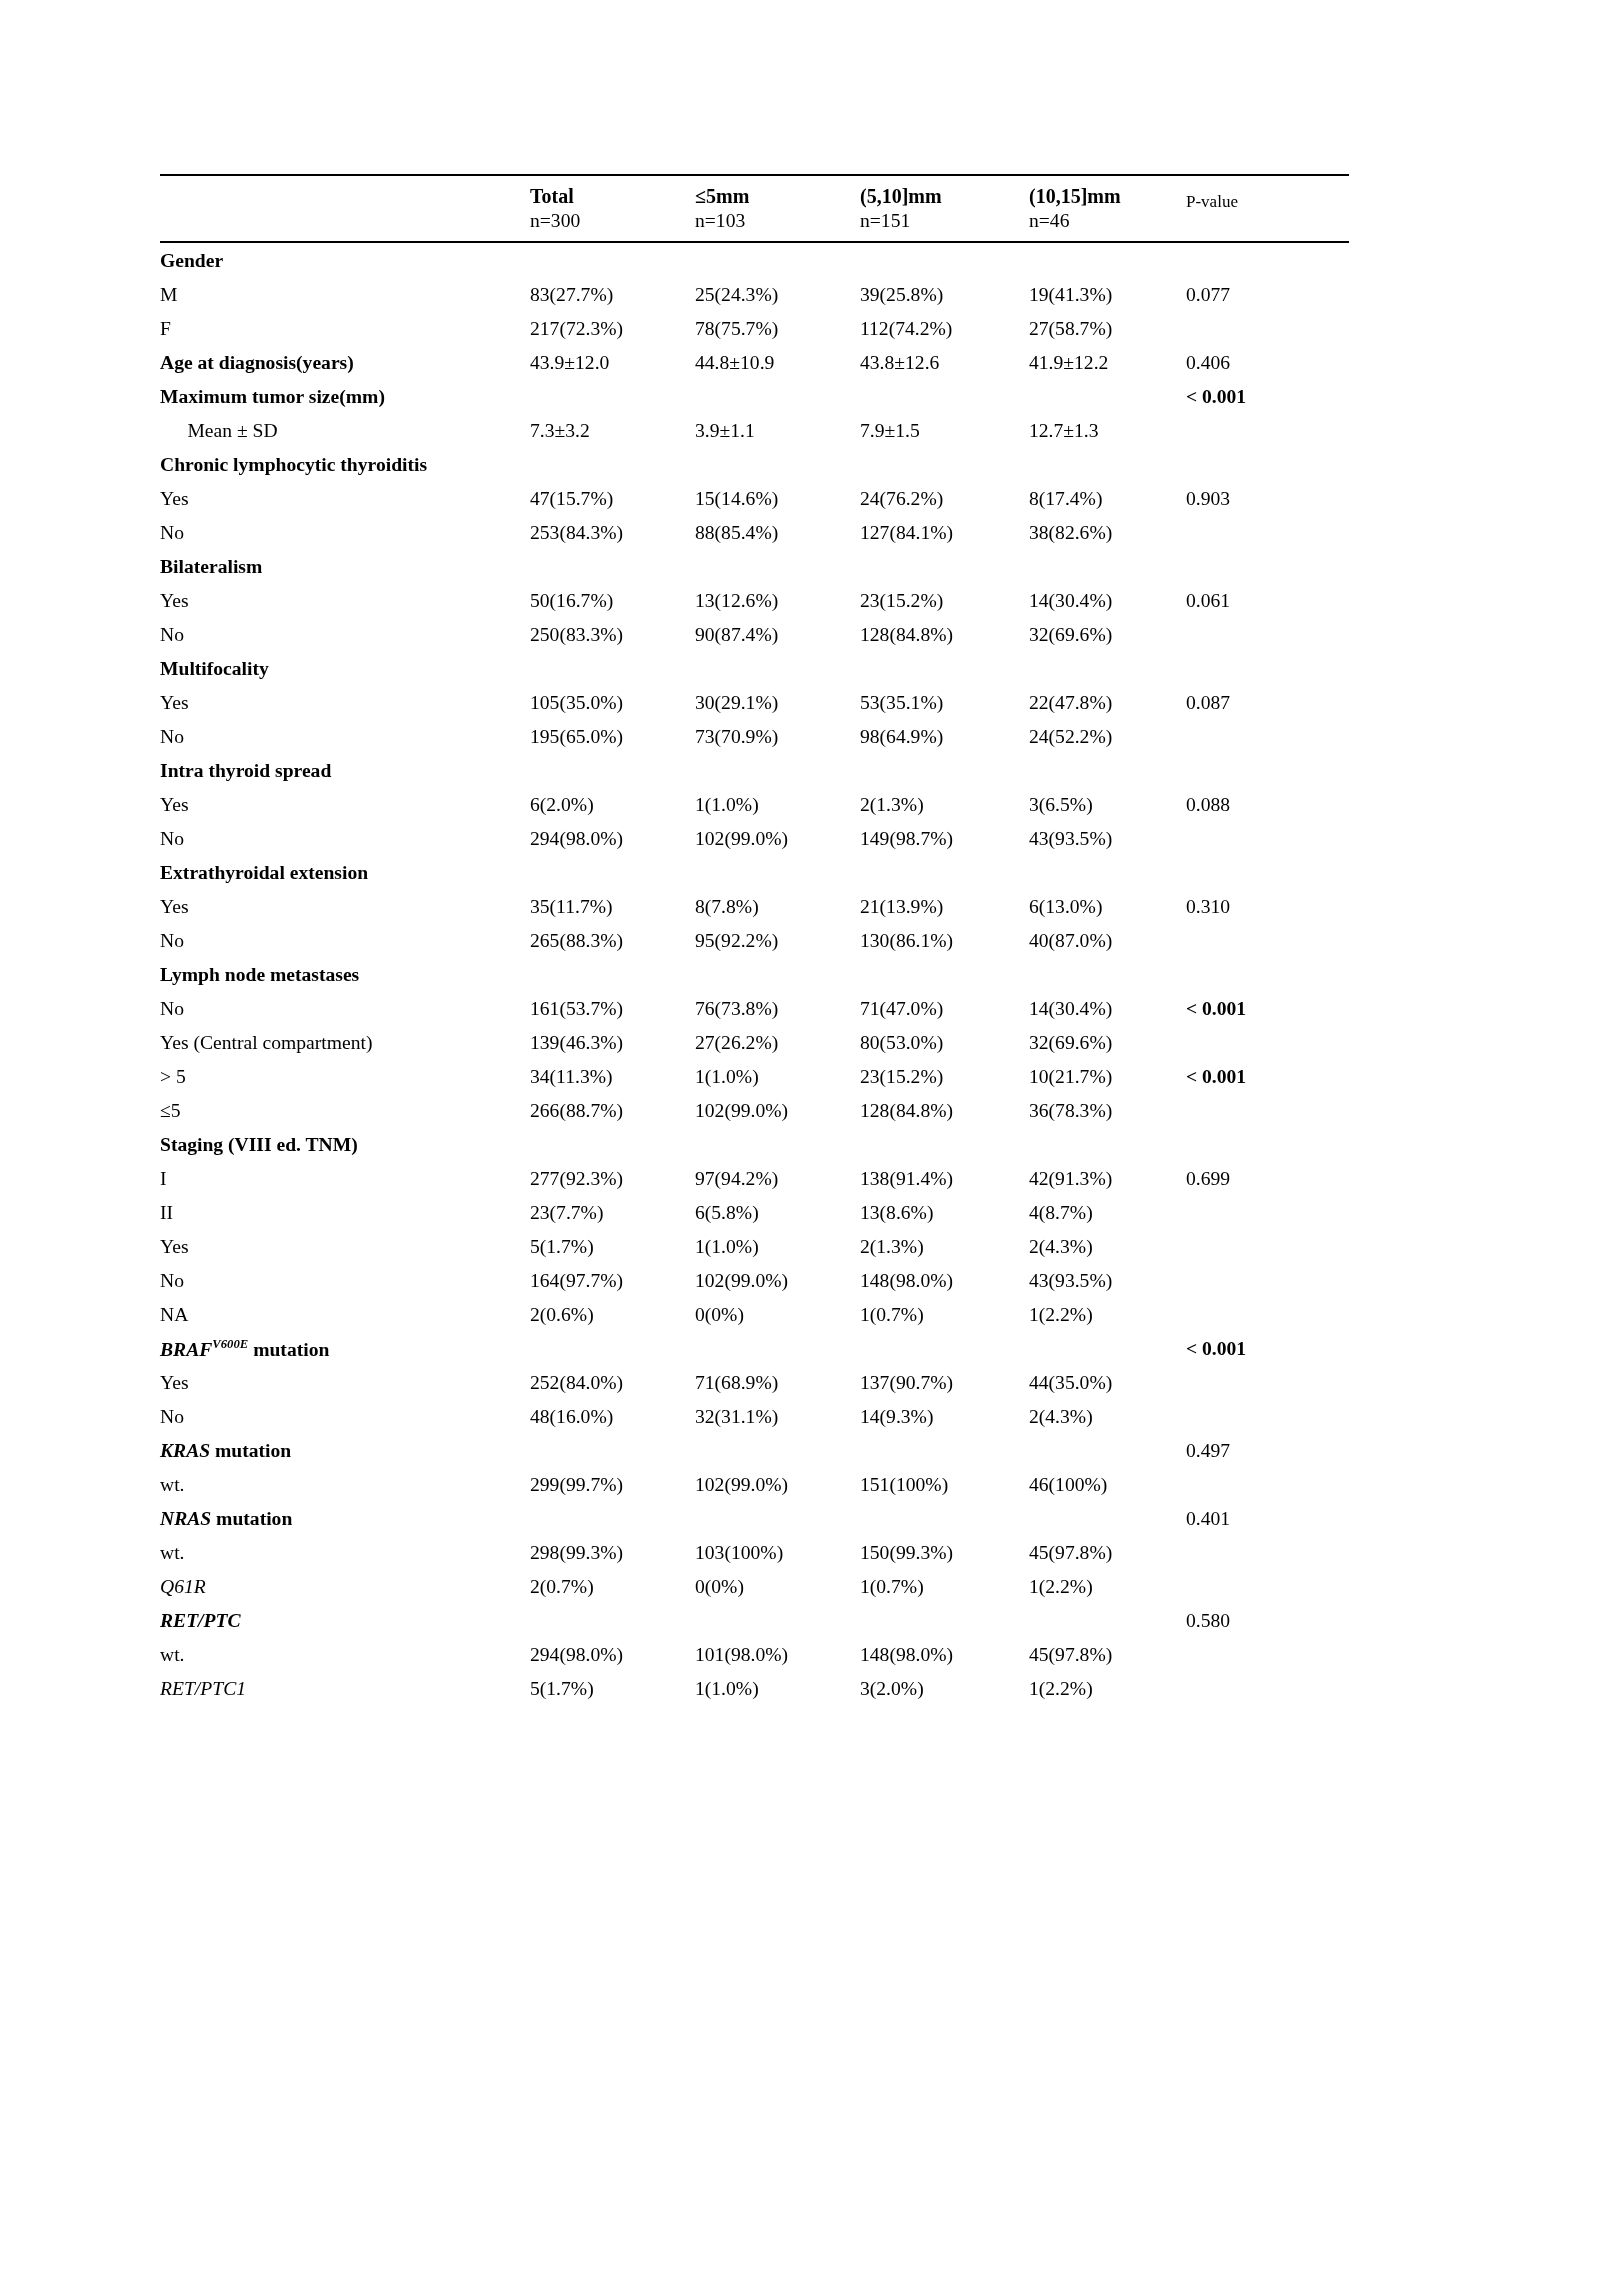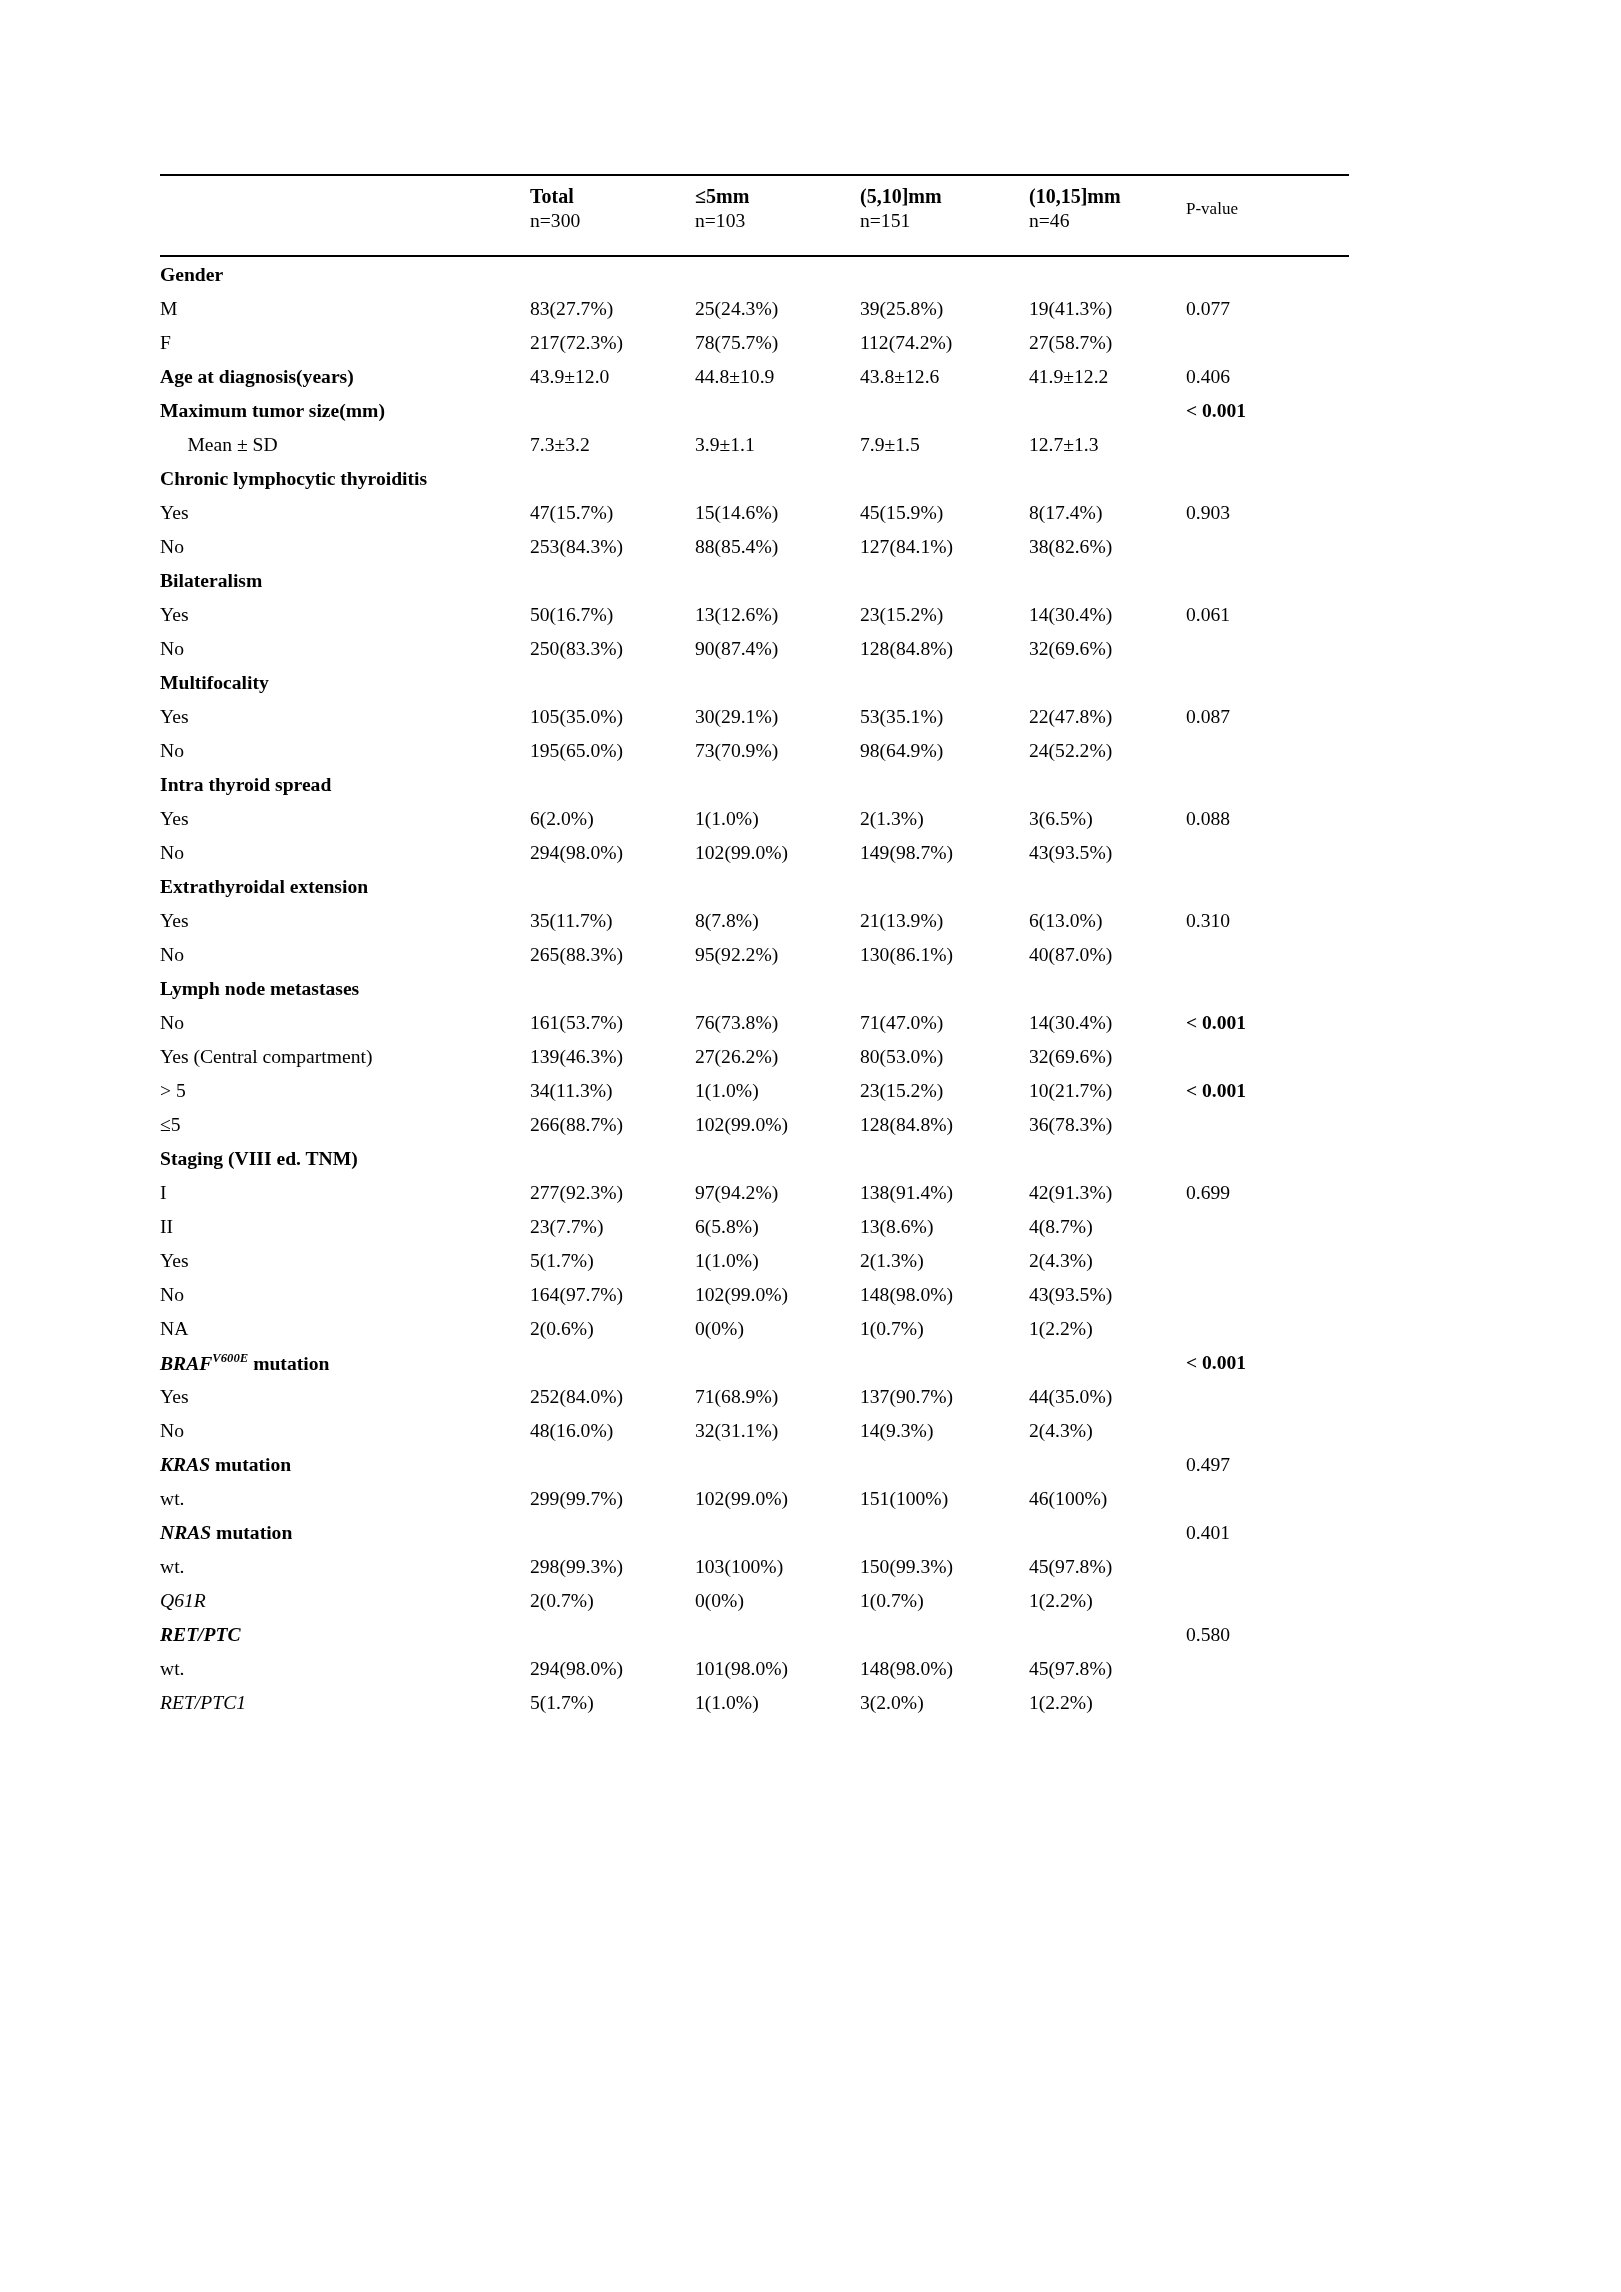--- a/index.html
+++ b/index.html
@@ -51,21 +51,21 @@
     padding: 0;
   }
   .hdr-line1 {
     padding-top: 8.8px;
     padding-bottom: 2px;
     line-height: 1.15;
   }
   .hdr-line2 {
     font-weight: normal;
     font-size: 19.6px;
-    padding-bottom: 23px;
+    padding-bottom: 9px;
     line-height: 1.15;
   }
   th.pvalue-head {
     font-weight: normal;
     font-size: 17px;
     vertical-align: middle;
     padding-bottom: 13.7px;
   }
   thead tr.head-rule-bottom th {
     border-bottom: 2.9px solid #000000;
@@ -202,21 +202,21 @@
             <td></td>
             <td></td>
             <td></td>
             <td></td>
             <td class="pv"></td>
           </tr>
           <tr>
             <td class="label">Yes</td>
             <td>47(15.7%)</td>
             <td>15(14.6%)</td>
-            <td>45(15.9%)</td>
+            <td>24(76.2%)</td>
             <td>8(17.4%)</td>
             <td class="pv">0.903</td>
           </tr>
           <tr>
             <td class="label">No</td>
             <td>253(84.3%)</td>
             <td>88(85.4%)</td>
             <td>127(84.1%)</td>
             <td>38(82.6%)</td>
             <td class="pv"></td>

